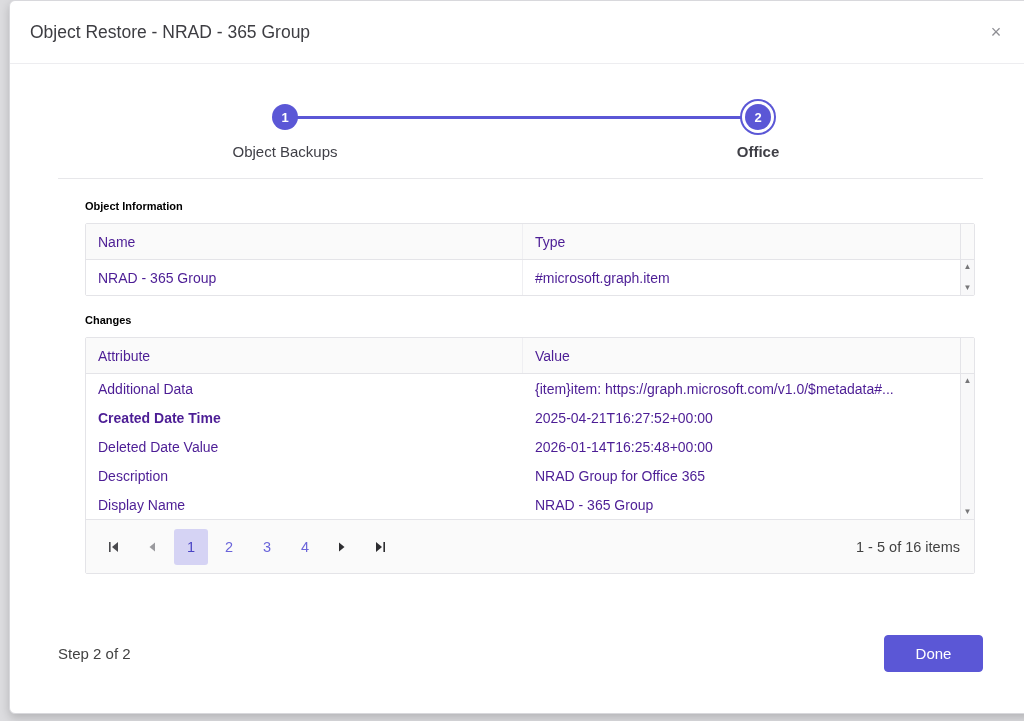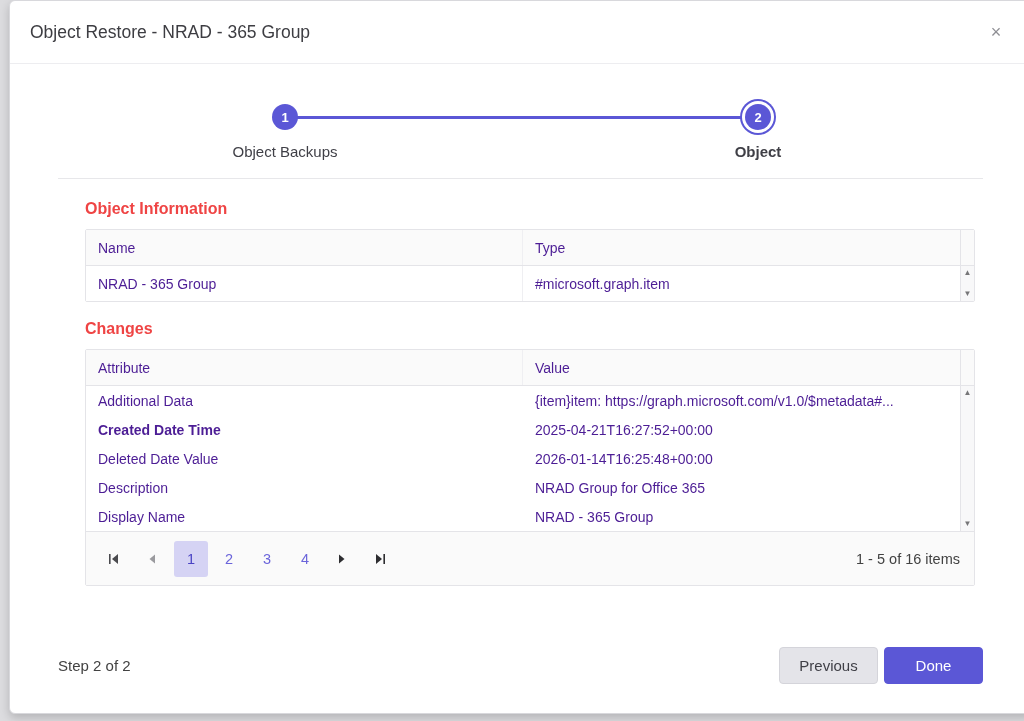--- a/index.html
+++ b/index.html
@@ -59,21 +59,21 @@
     margin:0 auto;
     position:relative; z-index:2;
   }
   .step-circle.current {
     box-shadow:0 0 0 3px #fff, 0 0 0 5px #5b57d6;
   }
   .step-label { margin-top:13px; font-size:15px; color:#3f3f46; }
   .step-label.bold { font-weight:bold; }
   
   .section-heading {
-    font-size:16px; font-weight:bold; color:#ef4444;
+    font-size:11px; font-weight:bold; color:#000000;
     margin:21px 0 11px 27px;
   }
   .grid {
     margin-left:27px; width:890px;
     border:1px solid #e4e4e8;
     border-radius:2px;
     font-size:14px;
   }
   .g-head { display:flex; background:#fafafa; border-bottom:1px solid #e4e4e8; }
   .g-head .g-cell { height:35px; display:flex; align-items:center; }
@@ -161,21 +161,21 @@
   <div class="content">
 
     <div class="stepper">
       <div class="step-line"></div>
       <div class="step step-1">
         <div class="step-circle">1</div>
         <div class="step-label">Object Backups</div>
       </div>
       <div class="step step-2">
         <div class="step-circle current">2</div>
-        <div class="step-label bold">Object</div>
+        <div class="step-label bold">Office</div>
       </div>
     </div>
 
     <div class="section-heading">Object Information</div>
     <div class="grid">
       <div class="g-head">
         <div class="g-cell col-a">Name</div>
         <div class="g-cell col-b">Type</div>
         <div class="col-scroll-head"></div>
       </div>
@@ -258,18 +258,17 @@
         </button>
         <div class="pager-info">1 - 5 of 16 items</div>
       </div>
     </div>
 
   </div>
 
   <div class="footer">
     <div class="step-text">Step 2 of 2</div>
     <div class="btns">
-      <button class="btn btn-secondary">Previous</button>
       <button class="btn btn-primary">Done</button>
     </div>
   </div>
 
 </div>
 
 </body></html>

